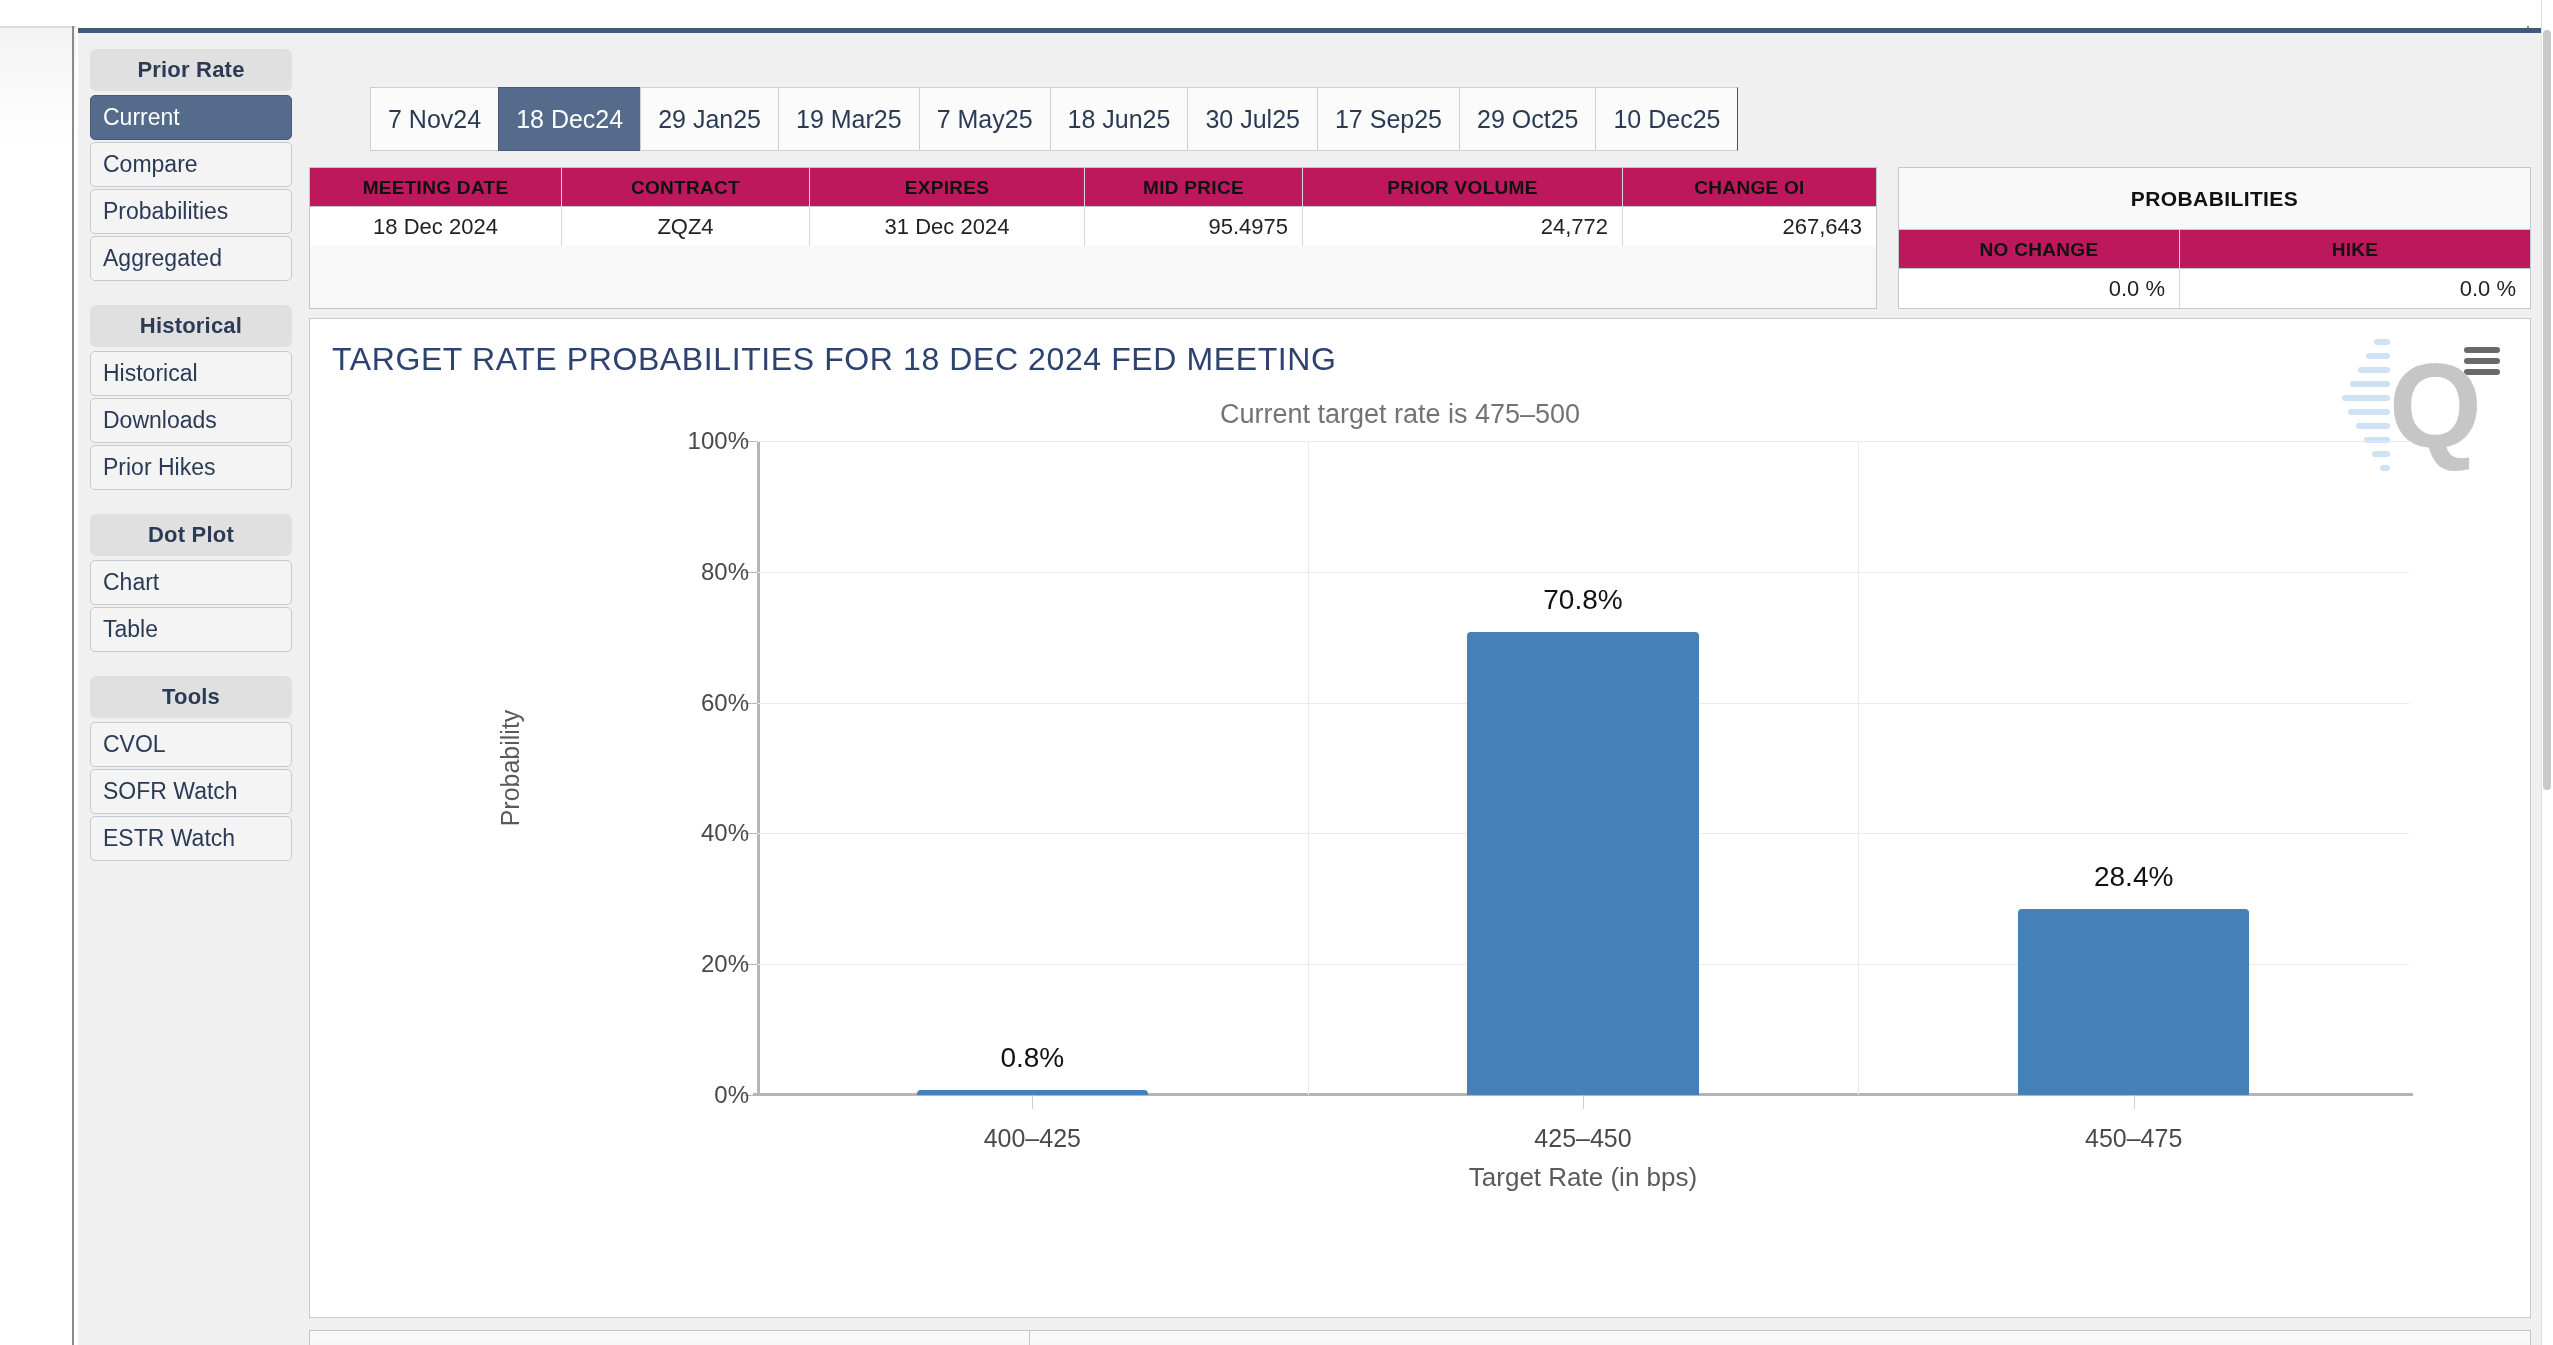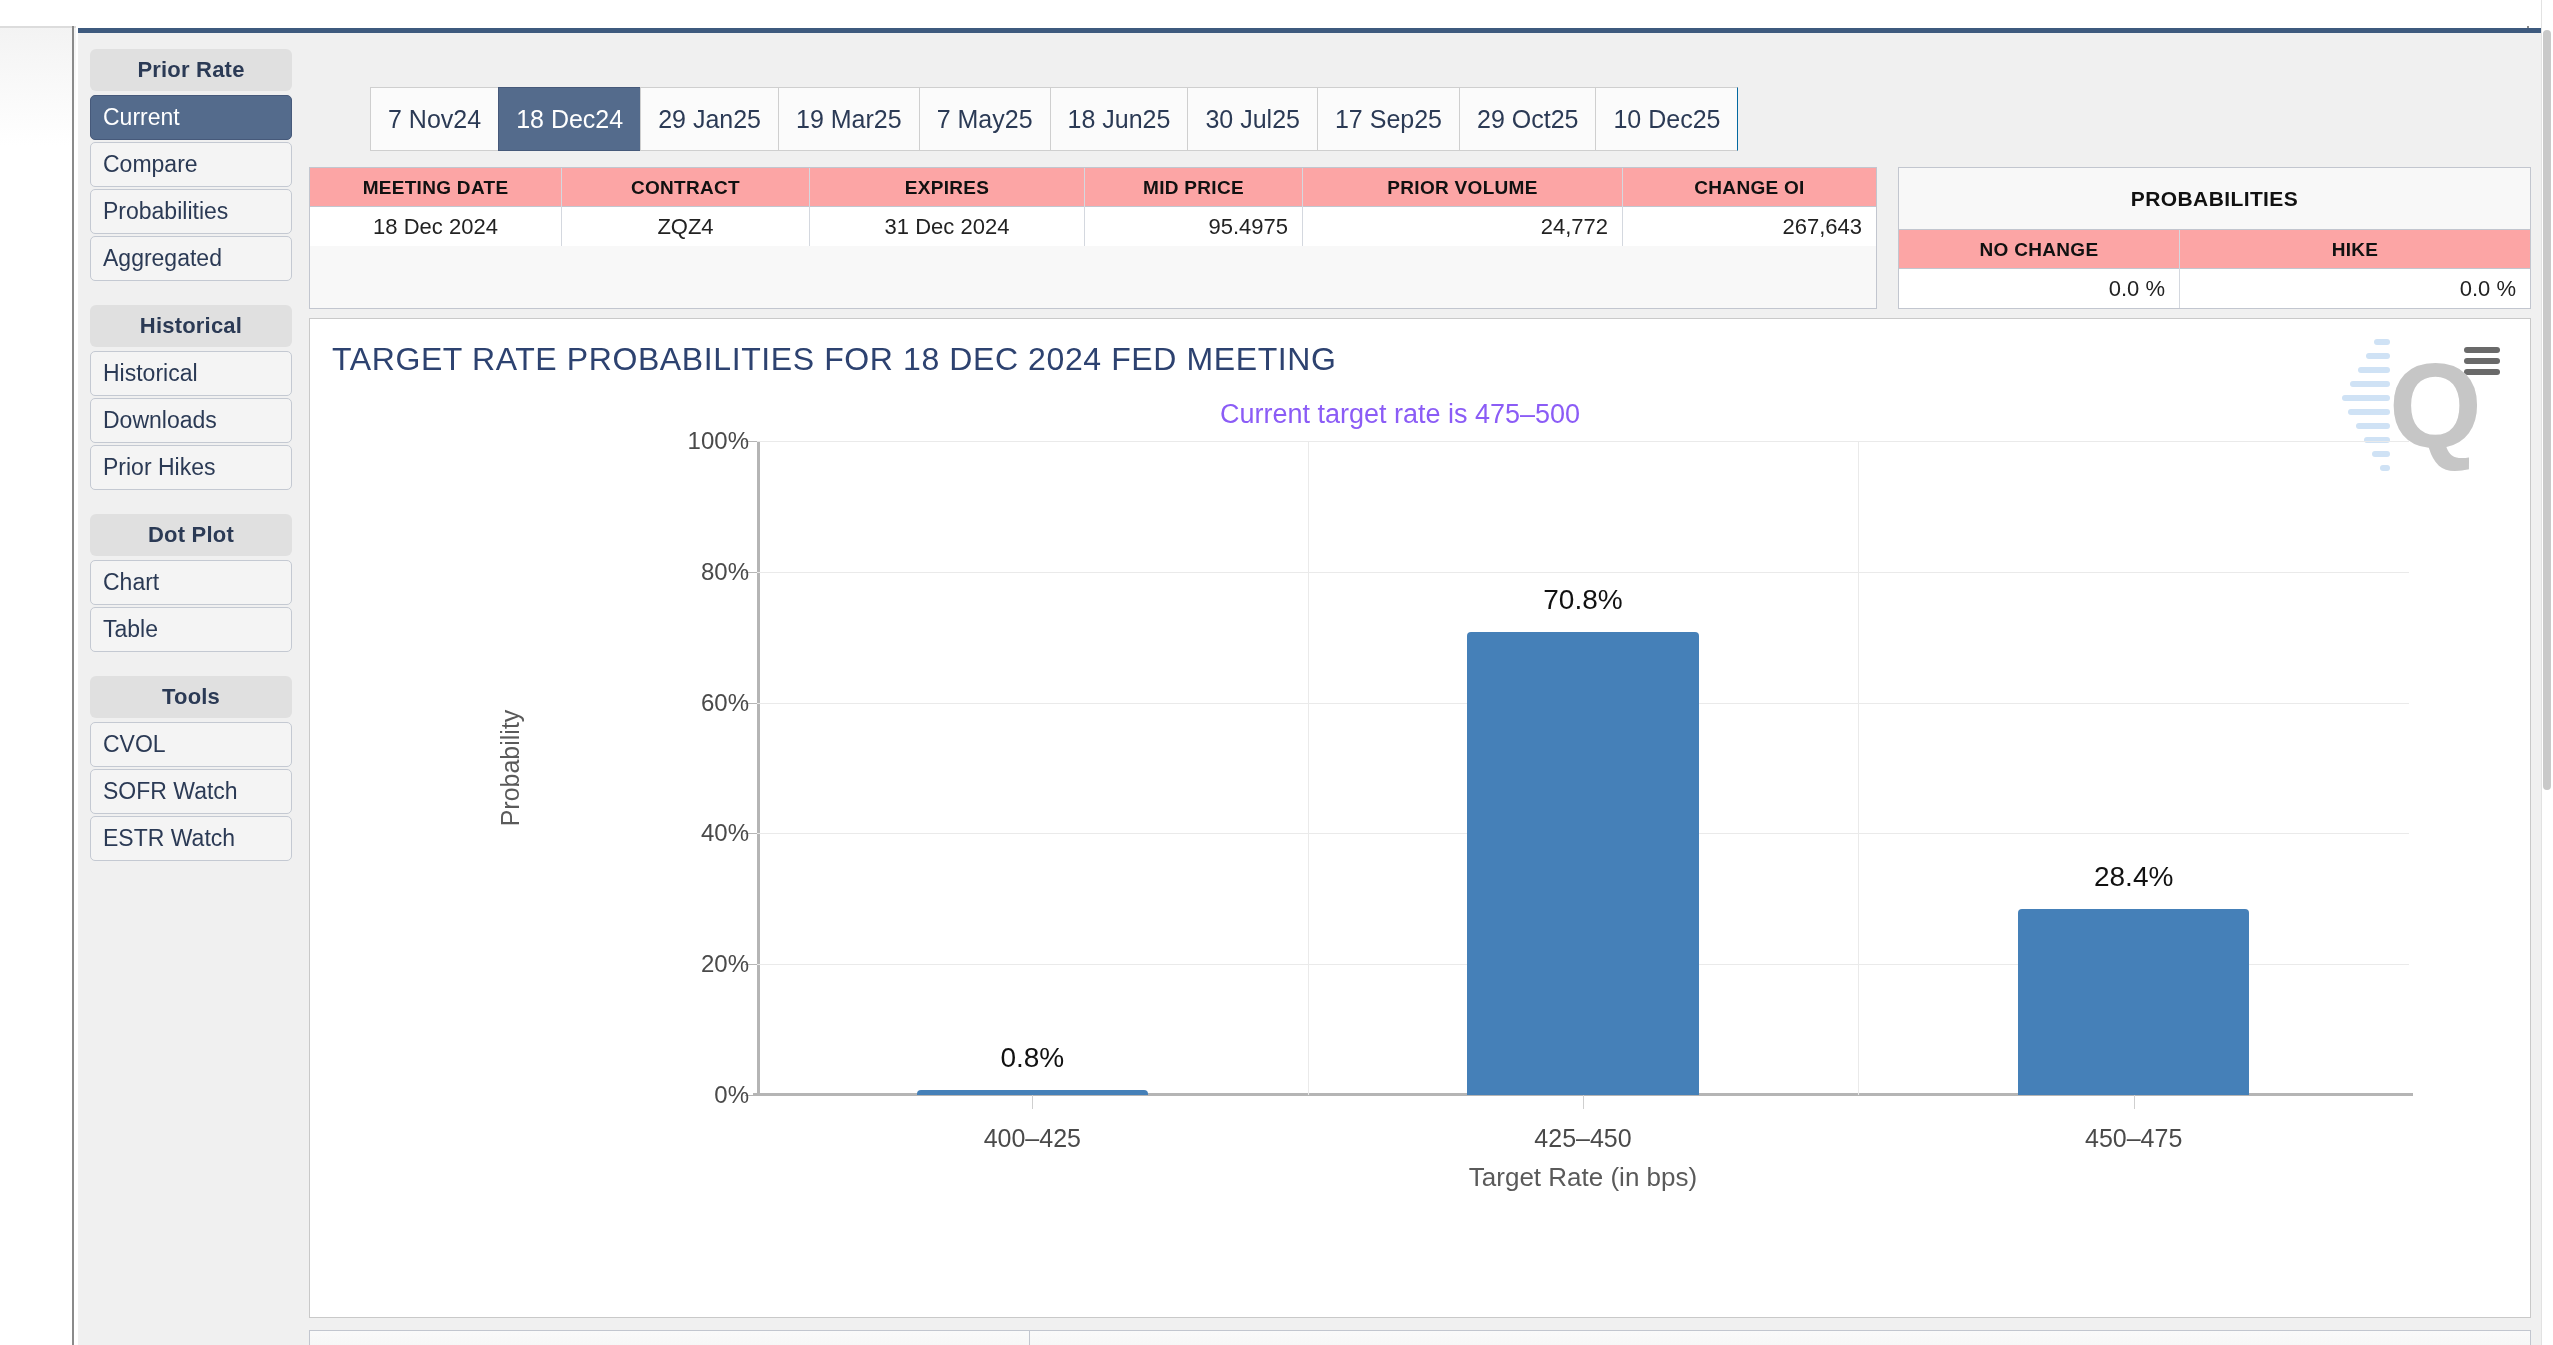--- a/index.html
+++ b/index.html
@@ -132,21 +132,21 @@
     letter-spacing:.4px;
     border-bottom:1px solid #c2c6cf;
     background:#f8f8f8;
   }
   .tbl-grid{ display:flex; width:100%; }
   .tbl-col{ border-right:1px solid #d4d8df; flex:1 1 0; }
   .tbl-col:last-child{ border-right:none; }
   .tbl-head{
     height:39px; line-height:39px; text-align:center;
     font-size:19px; font-weight:bold; color:#111;
-    background:#fca5a5;
+    background:#be185d;
     border-bottom:1px solid #c2c6cf;
     letter-spacing:.3px;
   }
   .tbl-cell{
     height:39px; line-height:39px;
     font-size:22px; color:#222; background:#ffffff;
     padding:0 14px;
   }
   .c-center{ text-align:center; }
   .c-right { text-align:right; }
@@ -159,21 +159,21 @@
     overflow:hidden;
   }
   #chart-title{
     position:absolute; left:22px; top:22px;
     font-size:32px; color:#2d4270; letter-spacing:.6px;
     white-space:nowrap;
   }
   #chart-subtitle{
     position:absolute; left:0; top:80px; width:2180px;
     text-align:center;
-    font-size:27px; color:#8b5cf6;
+    font-size:27px; color:#737373;
   }
   #hamburger{
     position:absolute; right:30px; top:28px; width:36px; height:28px;
     cursor:pointer;
   }
   #hamburger span{
     display:block; height:6px; border-radius:3px; background:#6a6a6a; margin-bottom:5px;
   }
 
   

